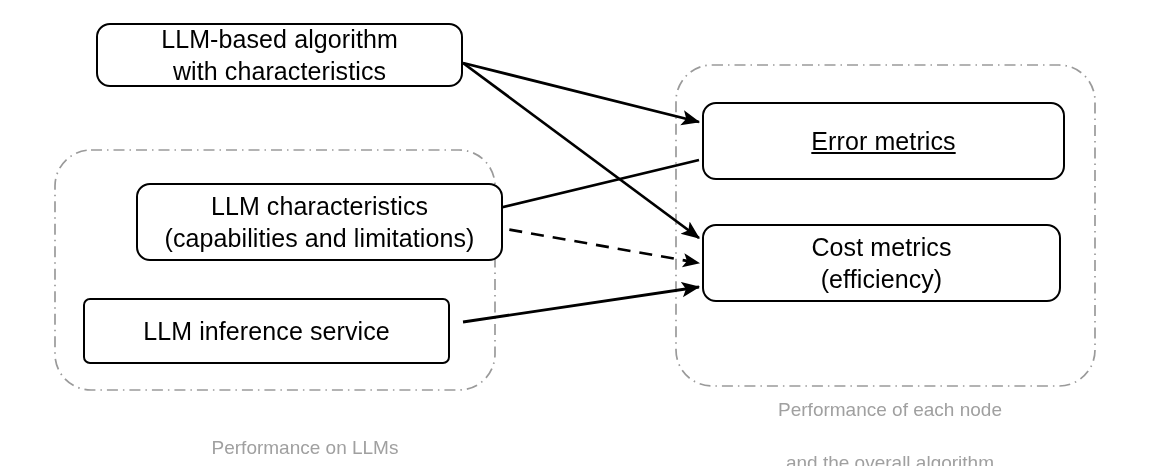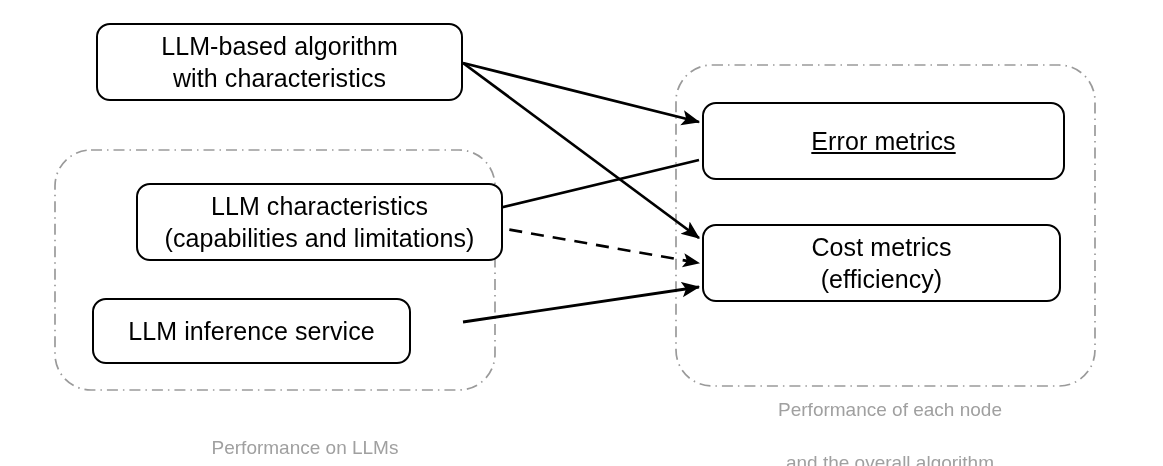--- a/index.html
+++ b/index.html
@@ -74,33 +74,33 @@
     <g id="edges-layer">
         <line x1="463" y1="63" x2="699" y2="122" stroke="#000000" stroke-width="2.8" marker-end="url(#arrowhead)"></line>
         <line x1="463" y1="63" x2="699" y2="238" stroke="#000000" stroke-width="2.8" marker-end="url(#arrowhead)"></line>
         <line x1="699" y1="160" x2="466" y2="216" stroke="#000000" stroke-width="2.8" marker-end="url(#arrowhead)"></line>
         <line x1="466" y1="222" x2="699" y2="263" stroke="#000000" stroke-width="2.6" stroke-dasharray="13 9" marker-end="url(#arrowhead)"></line>
         <line x1="463" y1="322" x2="699" y2="287" stroke="#000000" stroke-width="2.8" marker-end="url(#arrowhead)"></line>
       </g>
   </svg>
 
   <div id="nodes-layer">
-      <div class="node" style="left: 96px; top: 23px; width: 367px; height: 78px;">
+      <div class="node" style="left: 96px; top: 23px; width: 367px; height: 64px;">
         <div>
           <span class="line">LLM-based algorithm</span>
           <span class="line">with characteristics</span>
         </div>
       </div>
       <div class="node" style="left: 96px; top: 183px; width: 367px; height: 78px; margin-left: 40px;">
         <div>
           <span class="line">LLM characteristics</span>
           <span class="line">(capabilities and limitations)</span>
         </div>
       </div>
-      <div class="node" style="left: 92px; top: 298px; width: 319px; height: 66px;">
+      <div class="node" style="left: 83px; top: 298px; width: 367px; height: 66px; border-radius: 7px;">
         <div>
           <span class="line">LLM inference service</span>
         </div>
       </div>
       <div class="node" style="left: 702px; top: 102px; width: 363px; height: 78px; text-decoration: underline;">
         <div>
           <span class="line">Error metrics</span>
         </div>
       </div>
       <div class="node" style="left: 702px; top: 224px; width: 359px; height: 78px;">

